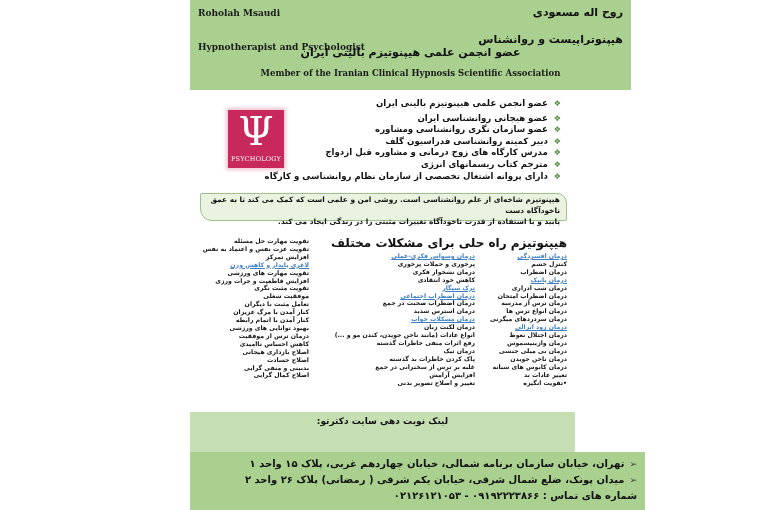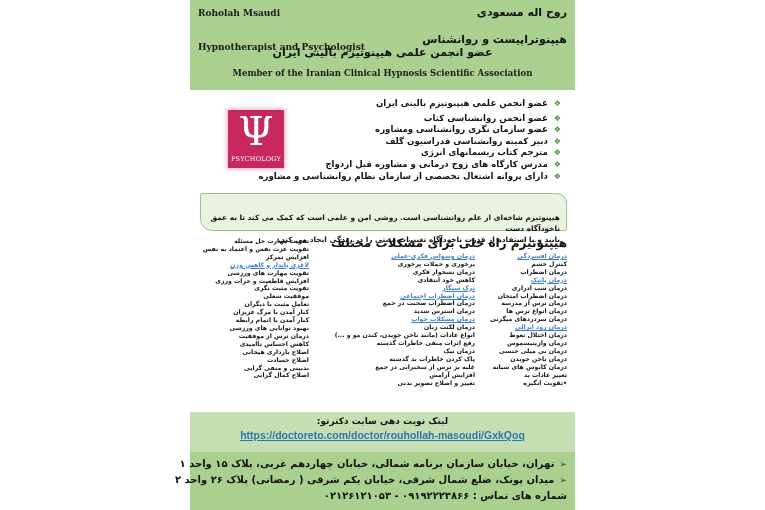--- a/index.html
+++ b/index.html
@@ -2,21 +2,21 @@
 <html><head>
 <meta charset="utf-8">
 <style>
   html, body { margin: 0; padding: 0; }
   body {
     width: 765px; height: 510px; background: #ffffff; position: relative; overflow: hidden;
     font-family: "DejaVu Sans", sans-serif;
   }
   .sheet { position: absolute; left: 190px; top: 0; width: 385px; height: 510px; background: #ffffff; }
   .header {
-    position: absolute; left: 0; top: 0; width: 385px; height: 90px;
+    position: absolute; left: 0; top: 0; width: 441px; height: 90px;
     background: #a9d08e;
   }
   .h-row { position: absolute; left: 8px; right: 8px; display: flex; justify-content: space-between; align-items: center; }
   .en-bold { font-family: "DejaVu Serif", serif; font-weight: bold; color: #1a1a1a; }
   .fa-bold { font-weight: bold; color: #111; direction: rtl; }
   .r1 { top: 6px; }
   .r1 .en-bold { font-size: 9px; }
   .r1 .fa-bold { font-size: 11px; }
   .r2 { top: 26px; }
   .r2 .en-bold { font-size: 9px; margin-top: 16px; }
@@ -37,21 +37,21 @@
   .logo {
     position: absolute; left: 38px; top: 110px; width: 56px; height: 58px;
     background: #c8285c; box-shadow: 0 0 4px 2px #f1c3d2;
   }
   .logo .psi { position: absolute; left: 0; right: 0; top: -2px; text-align: center; color: #fff; font-family: "DejaVu Serif", serif; font-size: 40px; line-height: 46px; }
   .logo .lbl { position: absolute; left: 0; right: 0; bottom: 5px; text-align: center; color: #fff; font-family: "DejaVu Serif", serif; font-size: 6.5px; letter-spacing: 0.2px; }
 
   .callout {
     position: absolute; left: 10px; top: 193px; width: 367px; height: 28px;
     background: #e9f3df; border: 1px solid #9fbf90; border-radius: 2px 10px 2px 12px;
-    direction: rtl; padding: 18px 6px; box-sizing: border-box;
+    direction: rtl; padding: 0 6px; box-sizing: border-box;
   }
   .callout p { margin: 0; font-size: 7.4px; font-weight: bold; line-height: 11px; color: #111; }
 
   .sect-title {
     position: absolute; right: 8px; top: 236px; direction: rtl;
     font-size: 12px; font-weight: bold; color: #111;
   }
 
   .col { position: absolute; direction: rtl; list-style: none; margin: 0; padding: 0; }
   .col li { font-size: 6.2px; font-weight: bold; line-height: 7.9px; color: #111; white-space: nowrap; }
@@ -62,21 +62,21 @@
 
   .booking {
     position: absolute; left: 0; top: 412px; width: 385px; height: 44px;
     background: #c5dfb2;
     text-align: center;
   }
   .booking .t { direction: rtl; font-size: 9px; font-weight: bold; color: #111; margin-top: 4px; }
   .booking .u { font-family: "Liberation Sans", sans-serif; font-size: 10.5px; font-weight: bold; color: #2e74b5; text-decoration: underline; margin-top: 3px; }
 
   .contact {
-    position: absolute; left: 0; top: 452px; width: 385px; height: 58px;
+    position: absolute; left: 0; top: 452px; width: 455px; height: 58px;
     background: #a9d08e; direction: rtl; padding: 4px 8px 0 8px; box-sizing: border-box;
   }
   .contact .ln { font-size: 10px; font-weight: bold; color: #111; line-height: 16px; white-space: nowrap; }
   .contact .ln .arr { color: #444; font-weight: normal; margin-left: 5px; font-size: 9px; }
 </style>
 </head>
 <body>
 
 <div class="sheet">
 
@@ -97,26 +97,26 @@
     </div>
   </div>
 
   <div class="logo">
     <div class="psi">Ψ</div>
     <div class="lbl">PSYCHOLOGY</div>
   </div>
 
   <ul class="bullets">
     <li class="first"><span class="b">❖</span><span>عضو انجمن علمی هیپنوتیزم بالینی ایران</span></li>
-    <li><span class="b">❖</span><span>عضو انجمن روانشناسی کتاب</span></li>
+    <li><span class="b">❖</span><span>عضو هیجانی روانشناسی ایران</span></li>
     <li><span class="b">❖</span><span>عضو سازمان نگری روانشناسی ومشاوره</span></li>
     <li><span class="b">❖</span><span>دبیر کمیته روانشناسی فدراسیون گلف</span></li>
+    <li><span class="b">❖</span><span>مدرس کارگاه های زوج درمانی و مشاوره قبل ازدواج</span></li>
     <li><span class="b">❖</span><span>مترجم کتاب ریسمانهای انرژی</span></li>
-    <li><span class="b">❖</span><span>مدرس کارگاه های زوج درمانی و مشاوره قبل ازدواج</span></li>
-    <li><span class="b">❖</span><span>دارای پروانه اشتغال تخصصی از سازمان نظام روانشناسی و مشاوره</span></li>
+    <li><span class="b">❖</span><span>دارای پروانه اشتغال تخصصی از سازمان نظام روانشناسی و کارگاه</span></li>
   </ul>
 
   <div class="callout">
     <p>هیپنوتیزم شاخه‌ای از علم روانشناسی است. روشی امن و علمی است که کمک می کند تا به عمق ناخودآگاه دست</p>
     <p>یابید و با استفاده از قدرت ناخودآگاه تغییرات مثبتی را در زندگی ایجاد می کند.</p>
   </div>
 
   <div class="sect-title">هیپنوتیزم راه حلی برای مشکلات مختلف</div>
 
   <ul class="col col-right" id="col-right">
@@ -173,21 +173,20 @@
       <li>درمان ترس از موفقیت</li>
       <li>کاهش احساس ناامیدی</li>
       <li>اصلاح بازداری هیجانی</li>
       <li>اصلاح حسادت</li>
       <li>بدبینی و منفی گرایی</li>
       <li>اصلاح کمال گرایی</li>
     </ul>
 
   <div class="booking">
     <div class="t">لینک نوبت دهی سایت دکترتو:</div>
-    <div class="u">https://doctoreto.com/doctor/rouhollah-masoudi/GxkQoq</div>
   </div>
 
   <div class="contact">
     <div class="ln"><span class="arr">➢</span><span>تهران، خیابان سازمان برنامه شمالی، خیابان چهاردهم غربی، پلاک ۱۵ واحد ۱</span></div>
     <div class="ln"><span class="arr">➢</span><span>میدان پونک، ضلع شمال شرقی، خیابان یکم شرقی ( رمضانی) پلاک ۲۶ واحد ۲</span></div>
     <div class="ln">شماره های تماس : ۰۹۱۹۲۲۲۳۸۶۶ - ۰۲۱۲۶۱۲۱۰۵۳</div>
   </div>
 
 </div>
 

